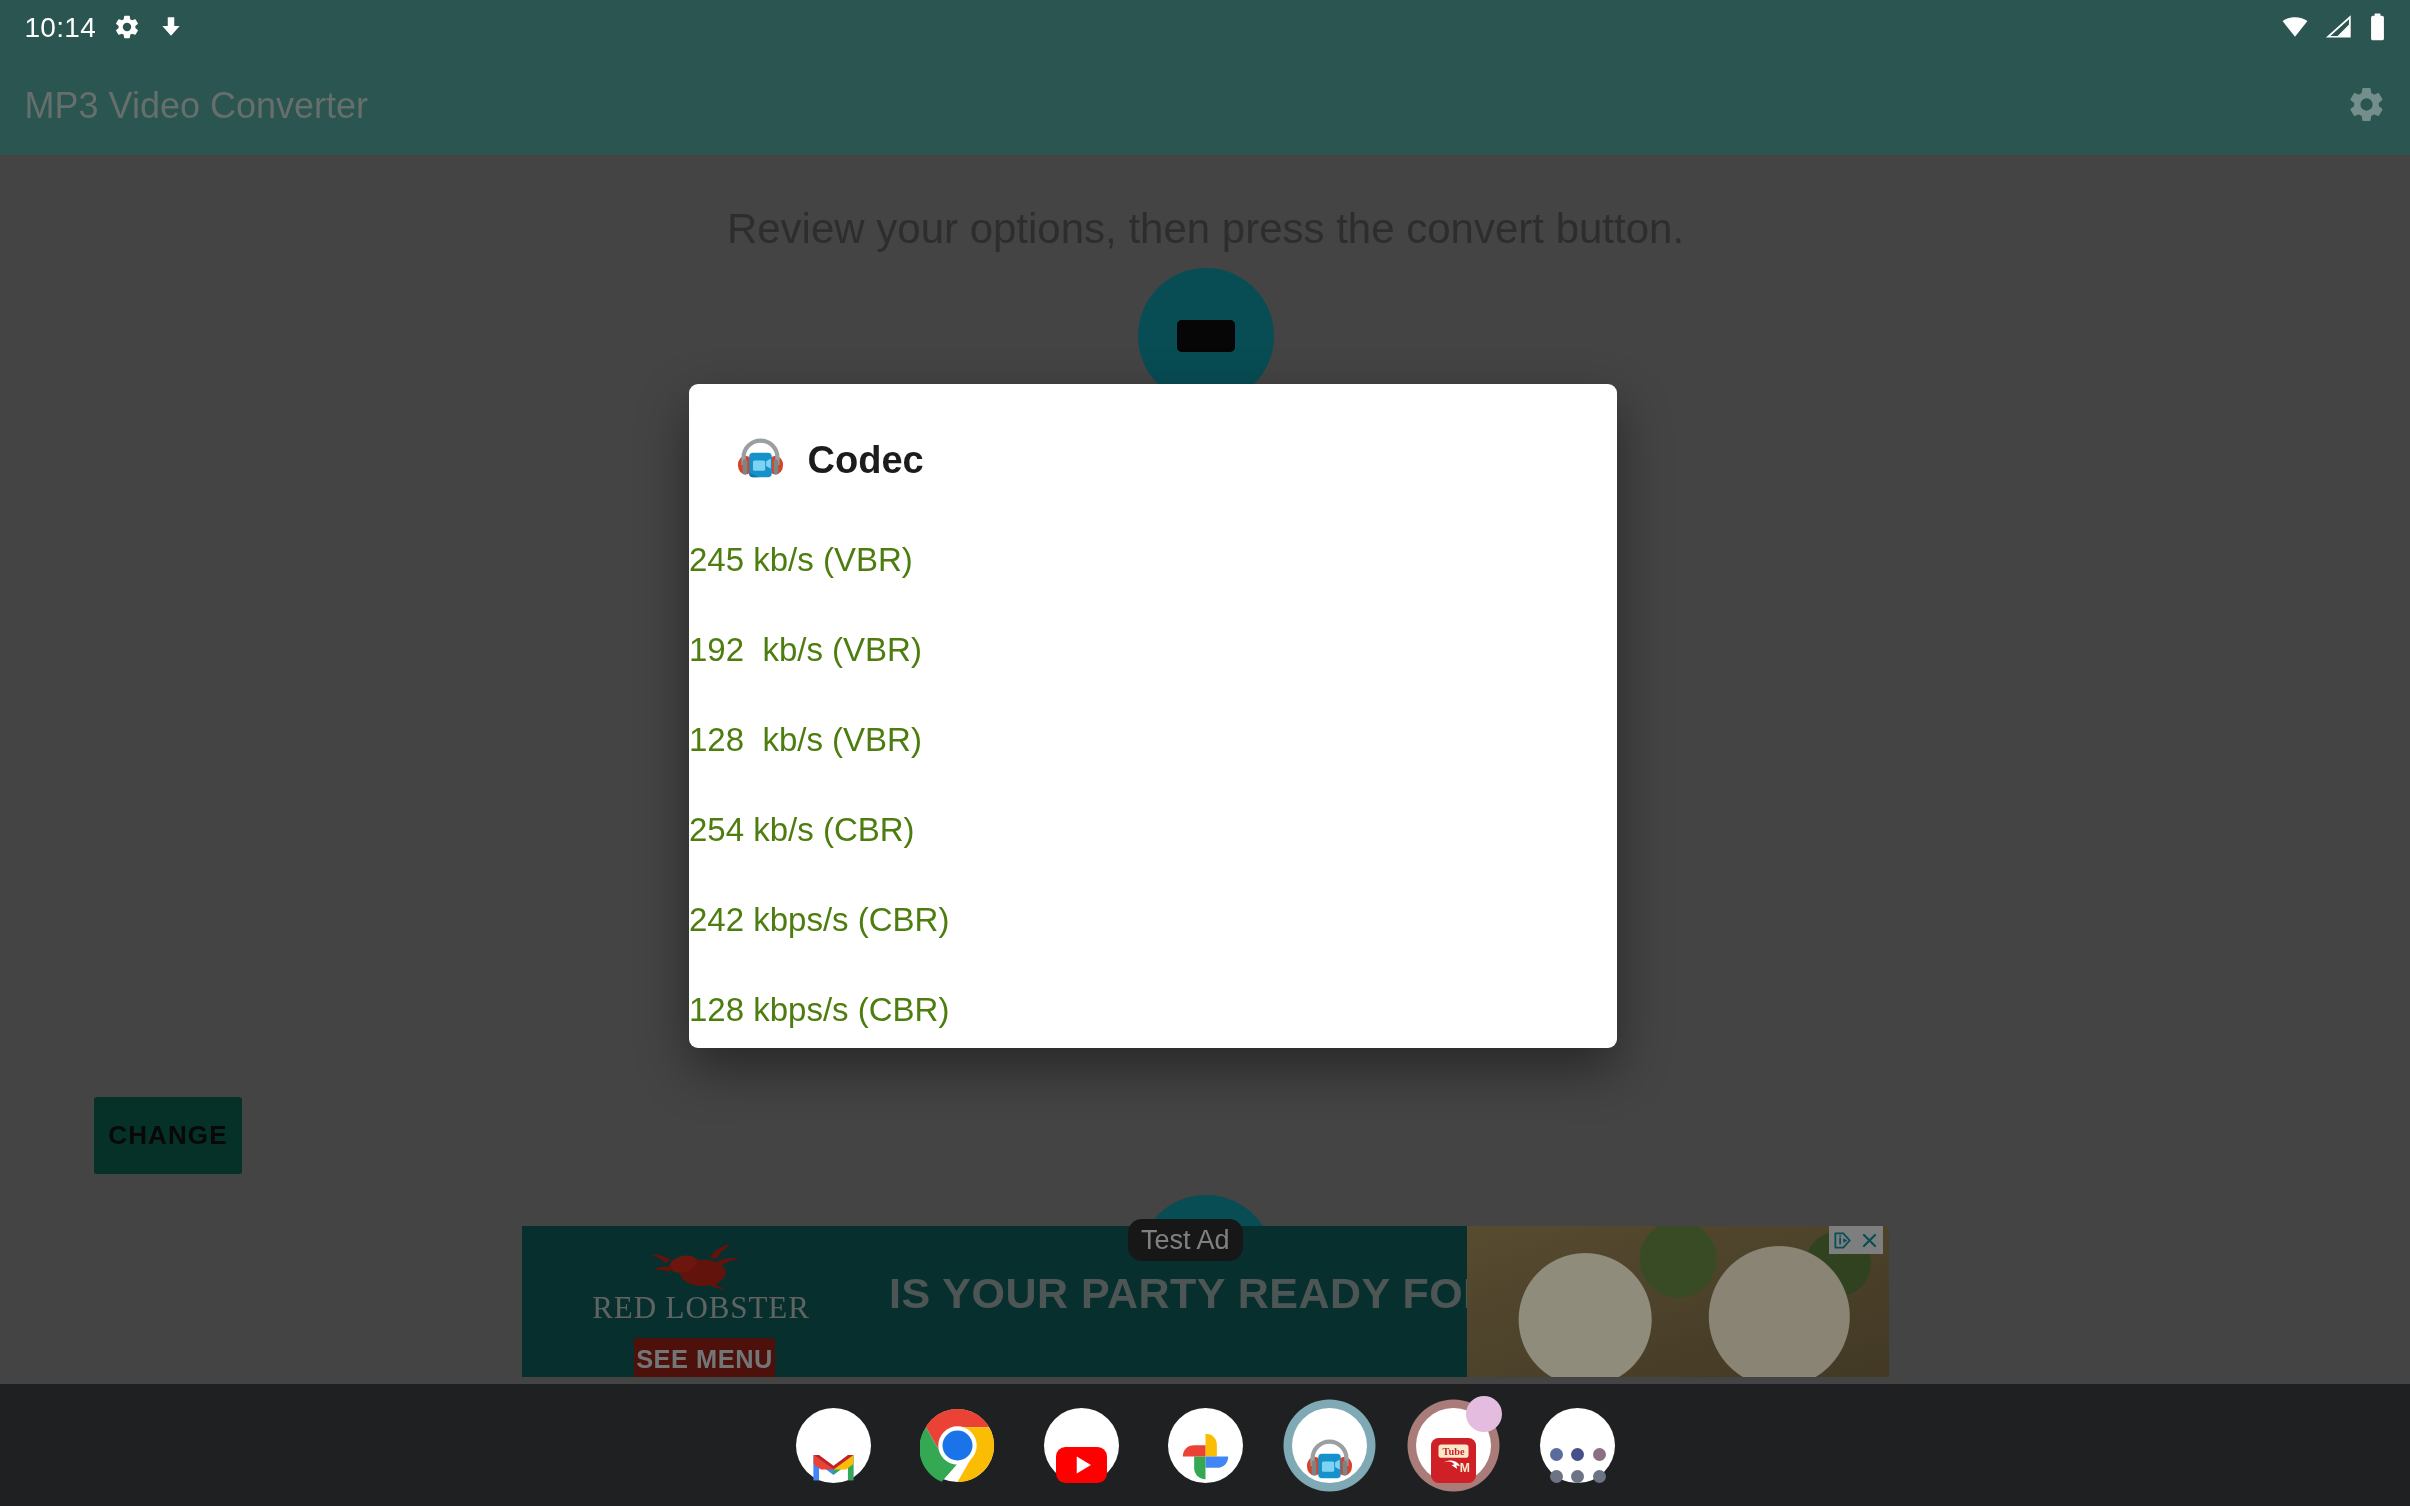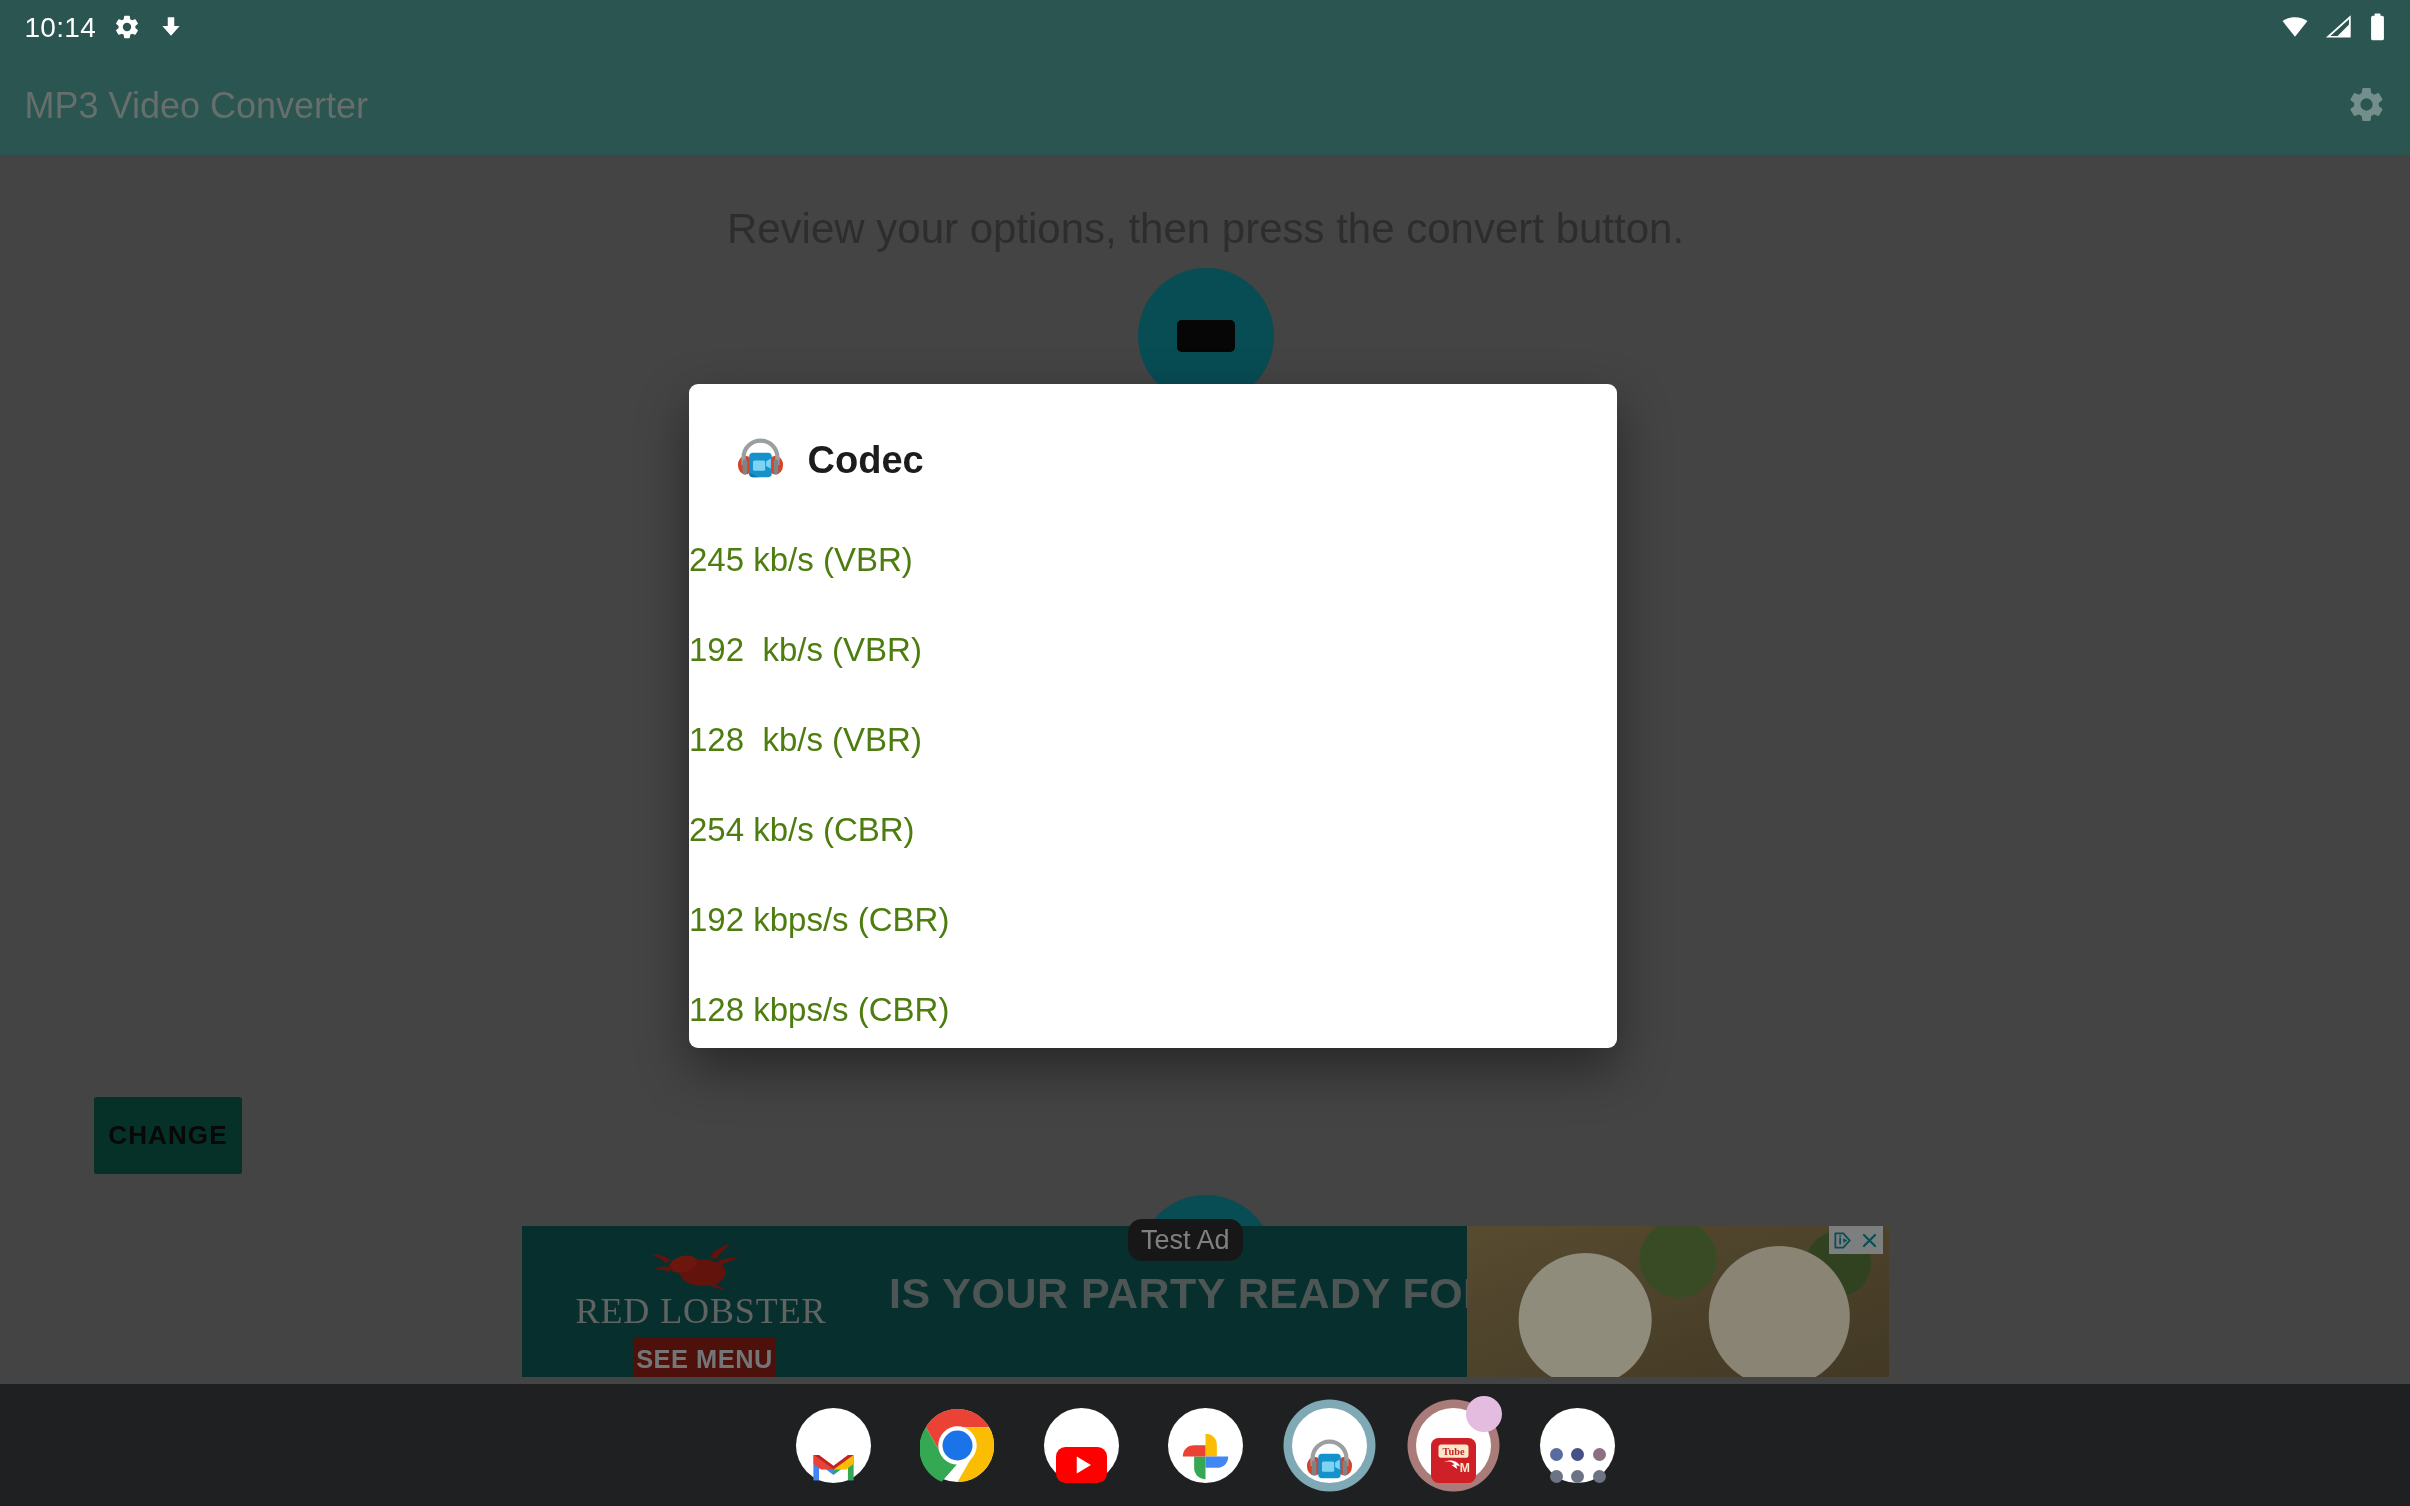--- a/index.html
+++ b/index.html
@@ -86,21 +86,21 @@
     width:1367px; height:151px;
     background:#0c4d4a; overflow:hidden;
   }
   #ad-logo-block {
     position:absolute; left:52px; top:7.5px; width:254px; height:139px;
   }
   #lobster { position:absolute; left:73px; top:7.5px; }
   #ad-brand {
     position:absolute; left:0; top:56px; width:254px; text-align:center;
     font-family:"Liberation Serif", serif;
-    color:#9aa2a0; font-size:36px; letter-spacing:0.9px;
+    color:#9aa2a0; font-size:31px; letter-spacing:0.9px;
   }
   #see-menu {
     position:absolute; left:60px; top:104px;
     width:141px; height:43px; background:#7d1b13;
     color:#b9bfbe; font-size:25.4px; font-weight:bold;
     display:flex; align-items:center; justify-content:center;
     letter-spacing:0.5px; cursor:pointer;
   }
   #ad-headline {
     position:absolute; left:367px; top:43px;
@@ -296,21 +296,21 @@
           <path d="M14 40l10 5h-6a4 4 0 01-4-4z" fill="#1177a6"></path>
         </svg>
       </span>
       <span id="dialog-title">Codec</span>
     </div>
     <div id="codec-list">
       <div class="codec-item">245 kb/s (VBR)</div>
       <div class="codec-item">192  kb/s (VBR)</div>
       <div class="codec-item">128  kb/s (VBR)</div>
       <div class="codec-item">254 kb/s (CBR)</div>
-      <div class="codec-item">192 kbps/s (CBR)</div>
+      <div class="codec-item">242 kbps/s (CBR)</div>
       <div class="codec-item">128 kbps/s (CBR)</div>
     </div>
   </div>
 
 </div>
 
 <div id="dock">
 
   <div class="dock-icon">
     <svg width="47" height="38" viewBox="0 0 52 40">

